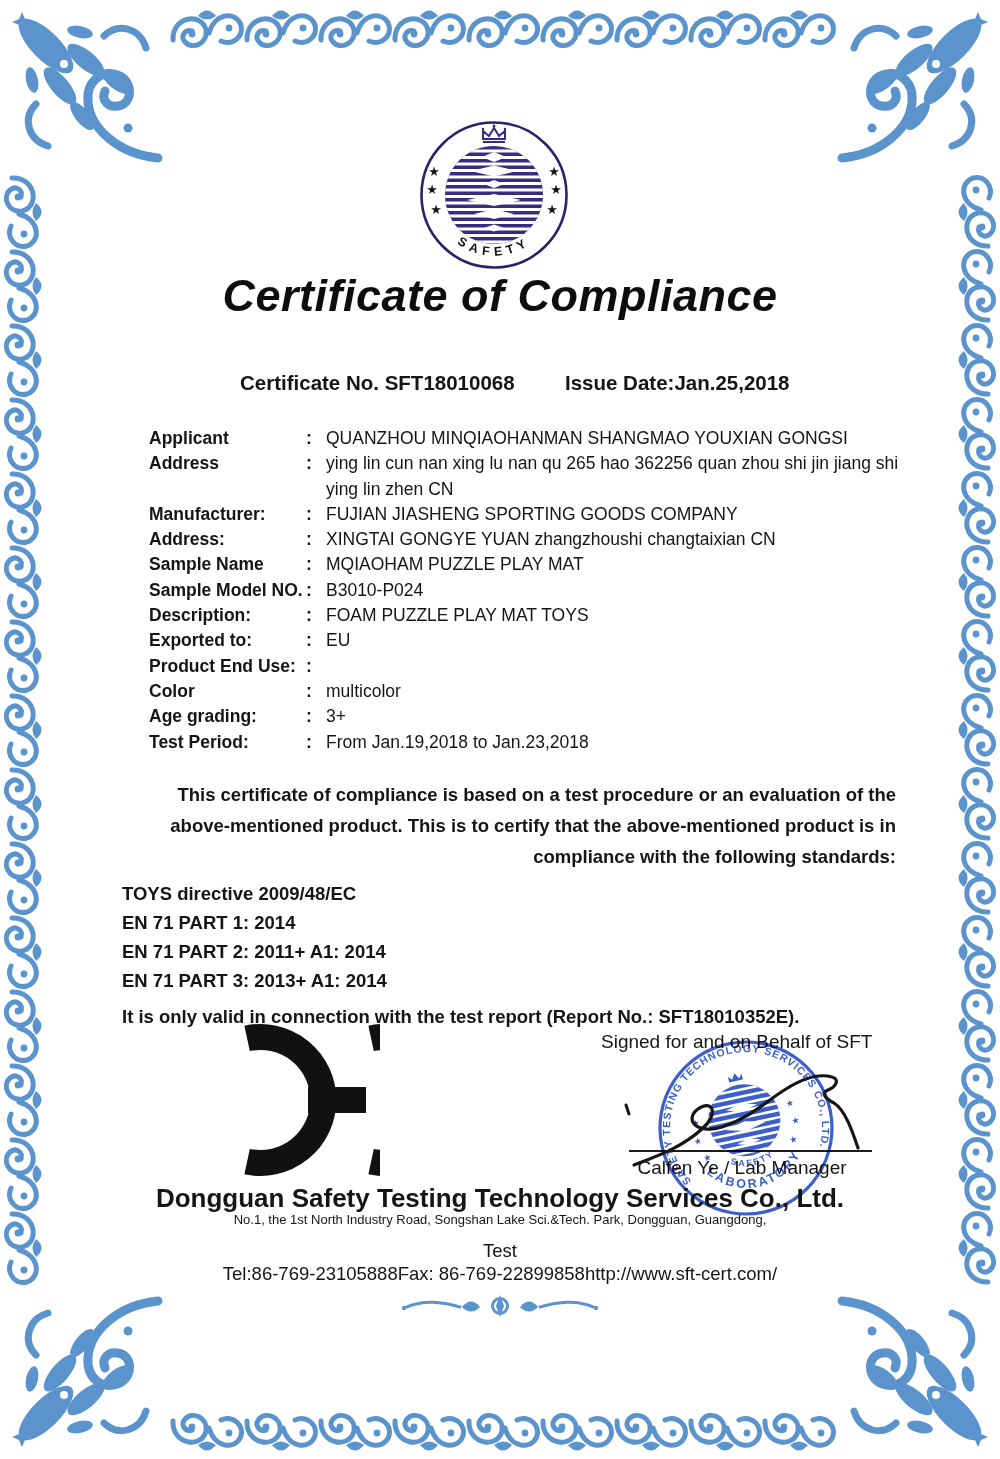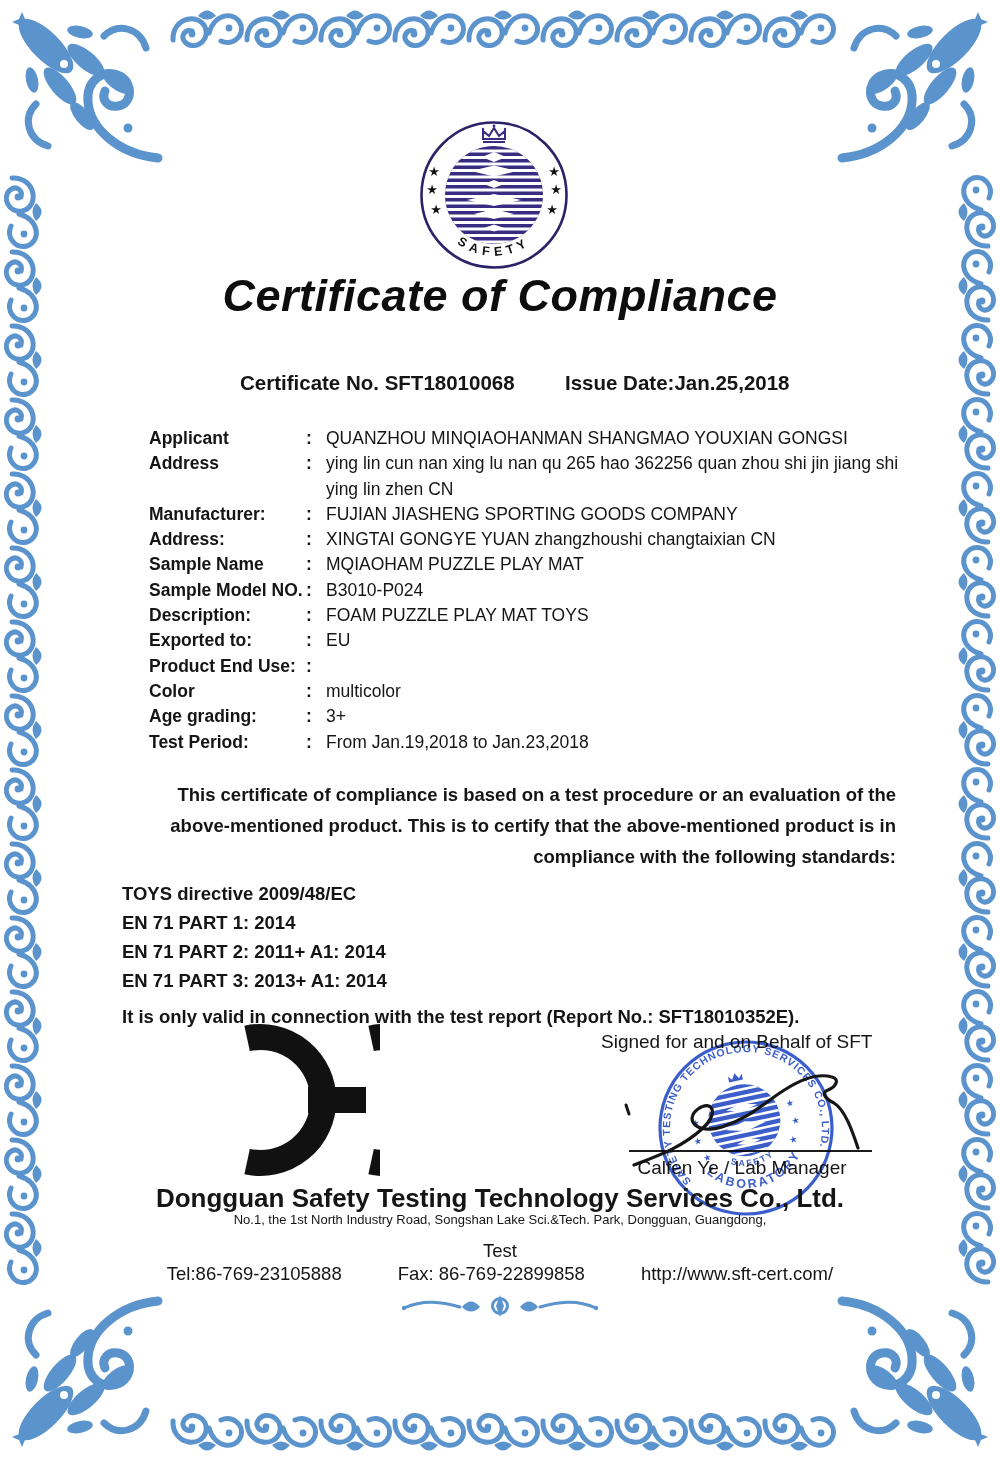--- a/index.html
+++ b/index.html
@@ -35,21 +35,21 @@
   .signedfor{top:1031px;left:601px;font-size:19px;}
   .sig-line{top:1150px;left:629px;width:243px;height:2.4px;background:#1c1c1c;}
   .signatory{top:1157px;left:620px;width:244px;text-align:center;font-size:19px;}
   .stamp-svg{top:1022px;left:622px;mix-blend-mode:multiply;opacity:.93;}
   .sig-svg{top:1055px;left:590px;}
   .ce-svg{top:1016px;left:150px;}
   
   .f-company{top:1183px;left:0;width:1000px;text-align:center;font-size:26px;font-weight:bold;}
   .f-addr1{top:1212px;left:0;width:1000px;text-align:center;font-size:13px;}
   .f-addr2{top:1240px;left:0;width:1000px;text-align:center;font-size:18.5px;}
-  .f-contacts{top:1263px;left:0;width:1000px;display:flex;justify-content:center;gap:56px;font-size:18.5px;}
+  .f-contacts{top:1263px;left:0;width:1000px;display:flex;justify-content:center;font-size:18.5px;}
   .divider-svg{top:1292px;left:400px;}
   .logo-svg{top:118px;left:418px;}
   .border-svg{top:0;left:0;pointer-events:none;}
 </style>
 </head>
 <body>
 
 <div class="page">
 
   <svg class="abs border-svg" width="1000" height="1459" viewBox="0 0 1000 1459">

